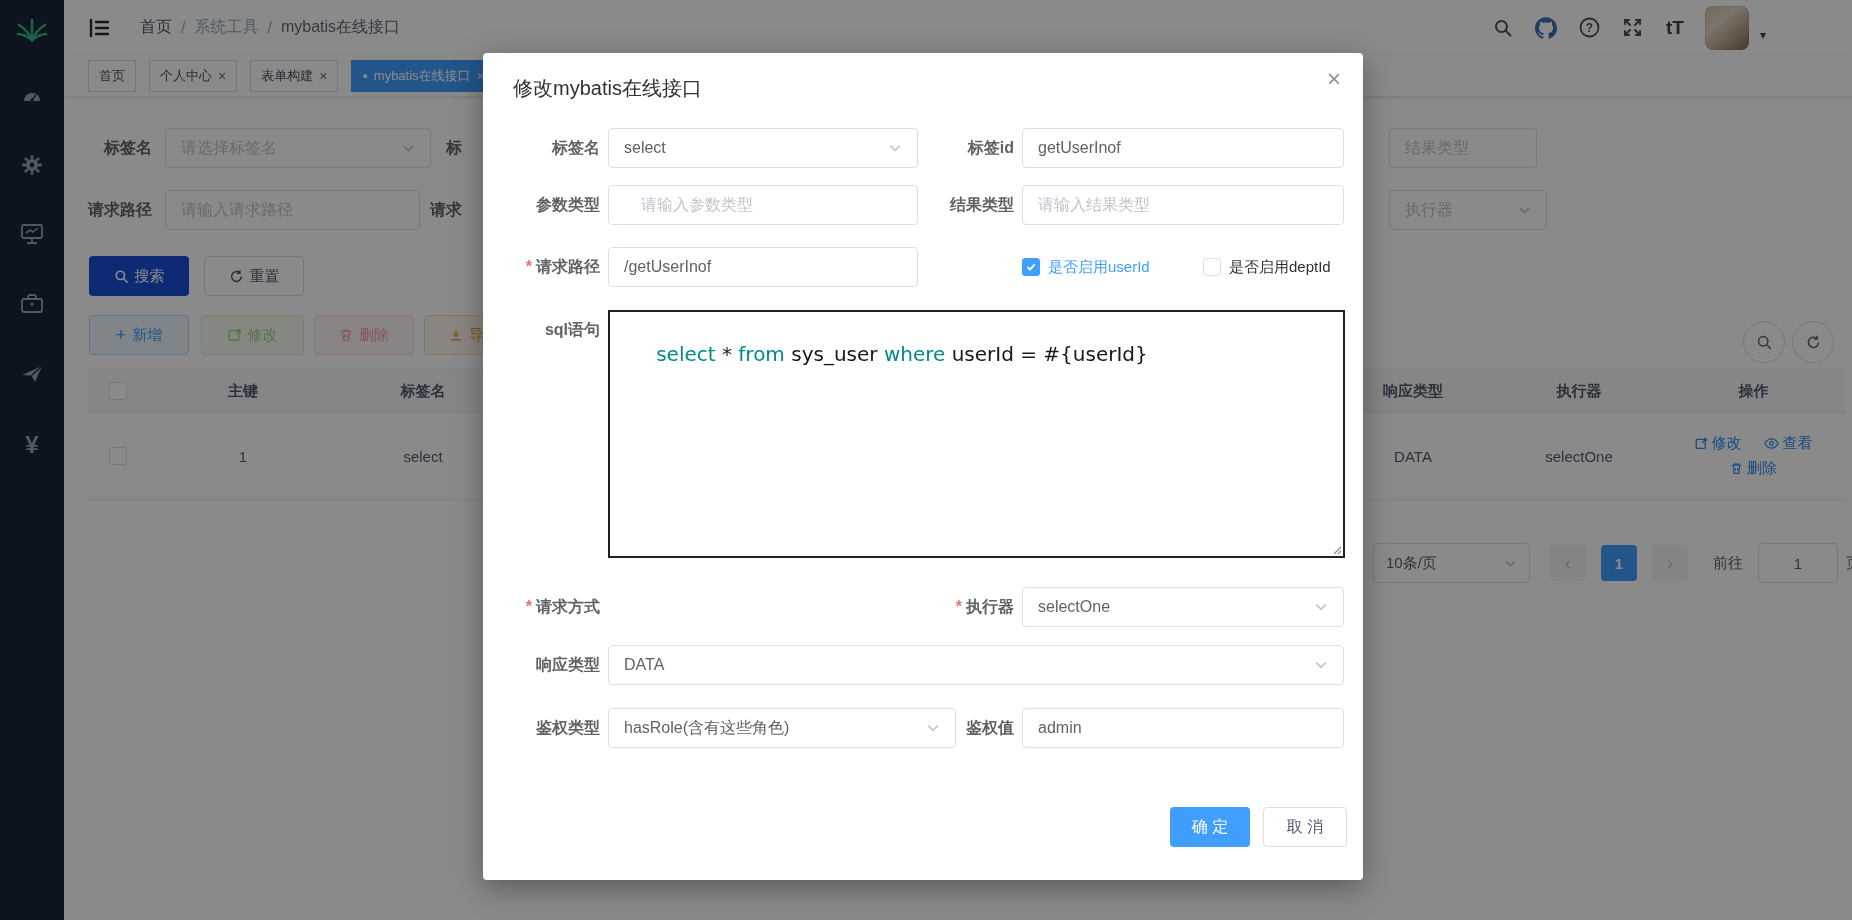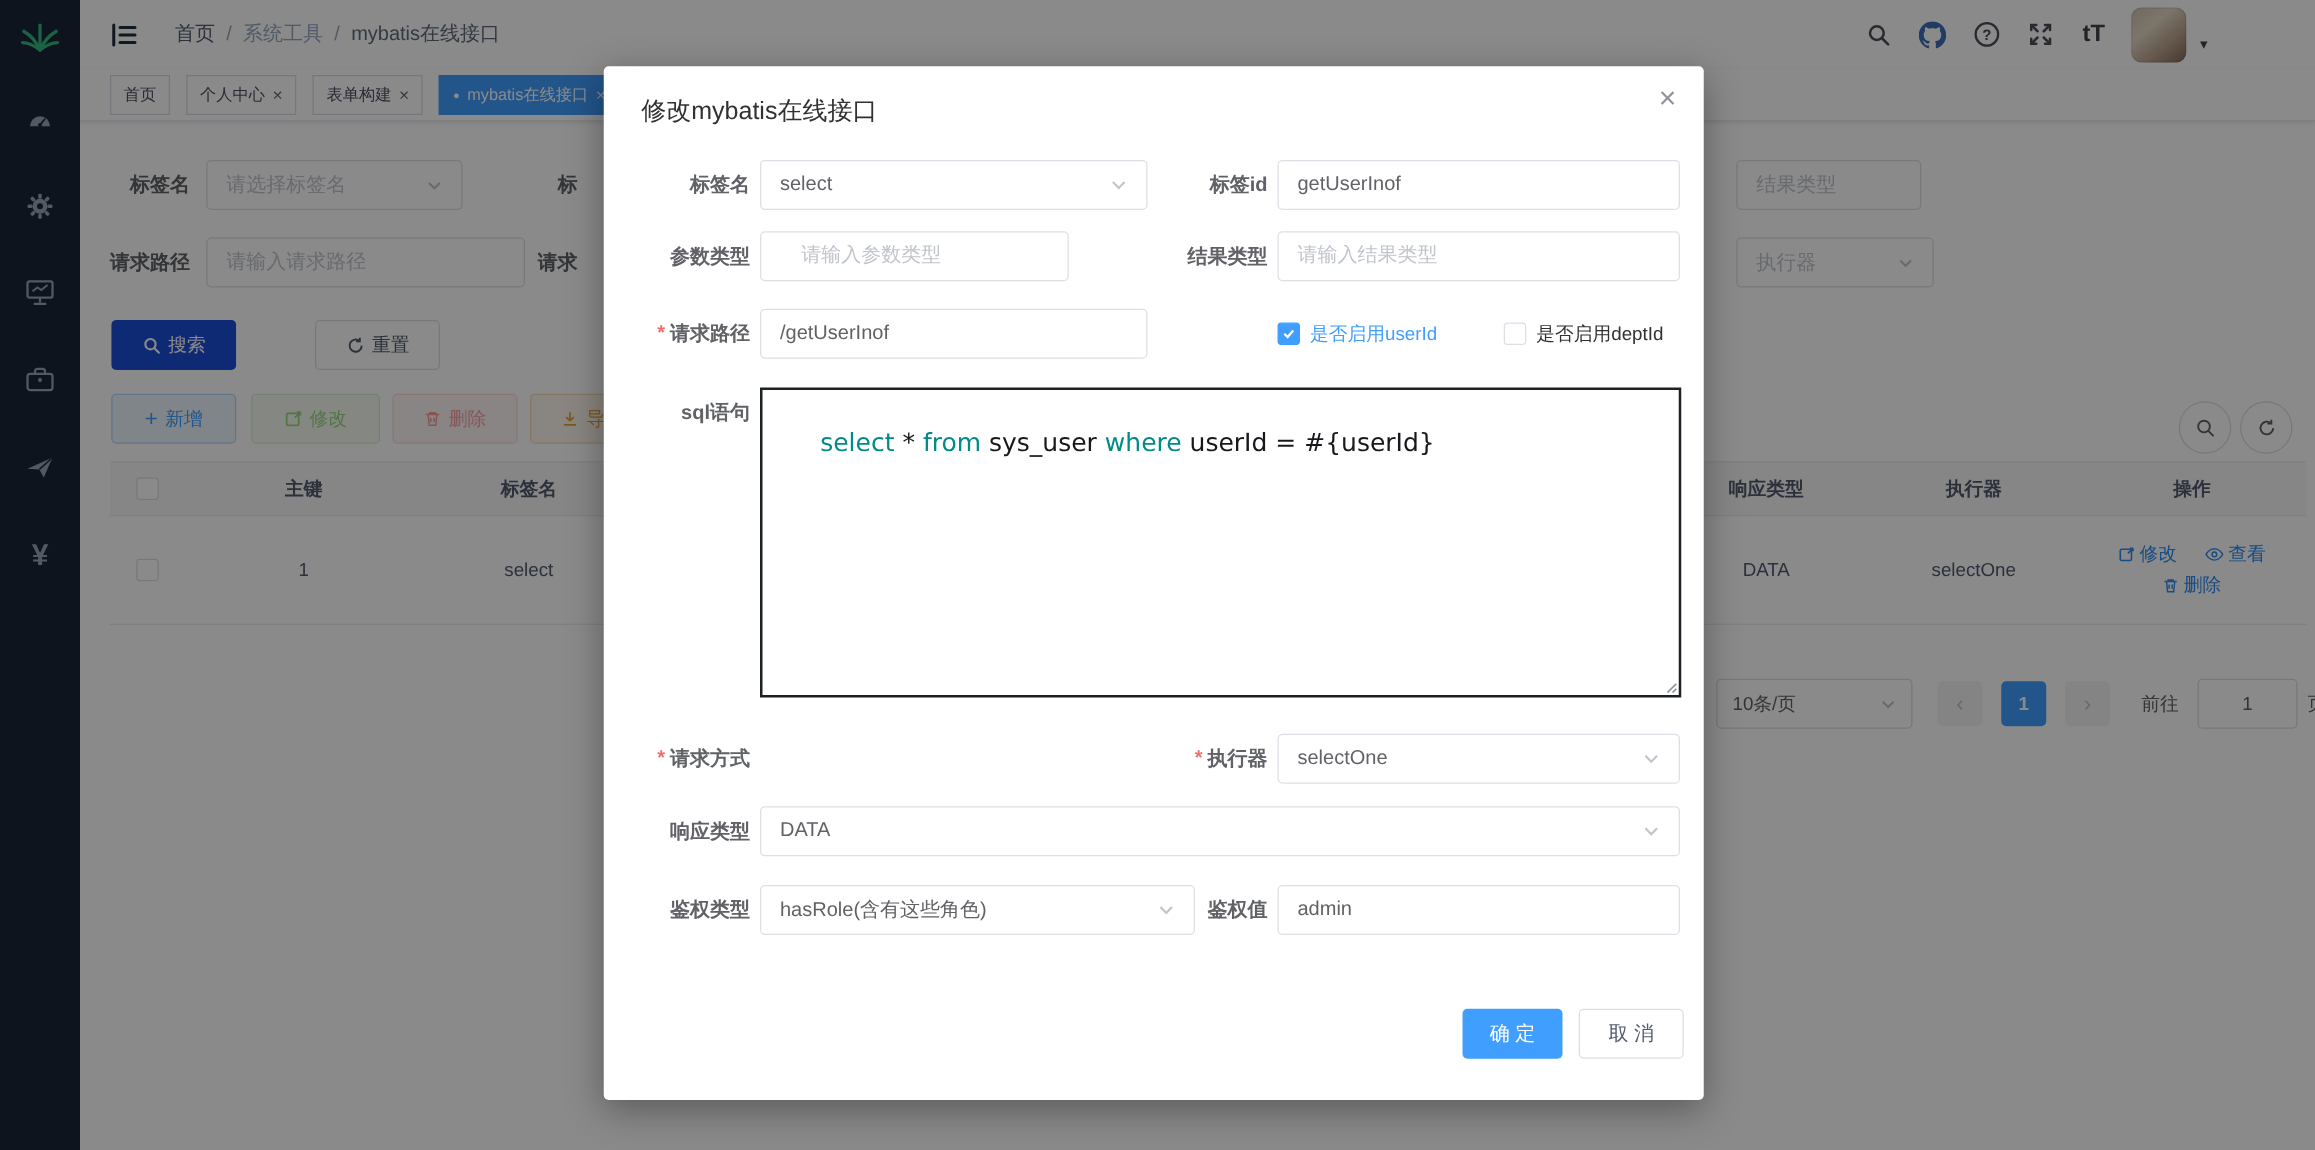--- a/index.html
+++ b/index.html
@@ -22,21 +22,21 @@
   .tag .x{font-size:14px;color:inherit;opacity:.85;}
   
   .flabel{font-weight:700;color:#606266;font-size:16px;display:flex;align-items:center;justify-content:flex-end;white-space:nowrap;}
   .ctrl{height:40px;border:1px solid #dcdfe6;border-radius:4px;background:#fff;display:flex;align-items:center;padding:0 15px;font-size:16px;color:#606266;box-sizing:border-box;}
   .ctrl input{border:none;outline:none;width:100%;font:inherit;color:#606266;background:transparent;padding:0;}
   .ctrl input::placeholder{color:#c0c4cc;}
   .ph{color:#c0c4cc;}
   .chev{margin-left:auto;flex:none;}
   .btn{position:absolute;height:40px;border-radius:4px;display:flex;align-items:center;justify-content:center;font-size:15px;gap:6px;border:1px solid transparent;cursor:pointer;box-sizing:border-box;white-space:nowrap;}
   .btn-primary{background:#1d4ed8;color:#fff;}
-  .btn-default{background:#fff;border-color:#dcdee2;color:#515a6e;margin-left:48px;}
+  .btn-default{background:#fff;border-color:#dcdee2;color:#515a6e;}
   .btn-plain-blue{background:#ecf5ff;border-color:#b3d8ff;color:#409eff;}
   .btn-plain-green{background:#f0f9eb;border-color:#c2e7b0;color:#67c23a;opacity:.65;}
   .btn-plain-red{background:#fef0f0;border-color:#fbc4c4;color:#f56c6c;opacity:.65;}
   .btn-plain-orange{background:#fdf6ec;border-color:#f5dab1;color:#e6a23c;}
   .circ{position:absolute;width:40px;height:40px;border-radius:50%;border:1px solid #dcdee2;background:#fff;display:flex;align-items:center;justify-content:center;cursor:pointer;}
   
   .tbl{left:88px;top:369px;width:1757px;}
   .trow{display:flex;align-items:center;}
   .thead{height:42px;background:#f8f8f9;border-top:1px solid #e8eaec;border-bottom:1px solid #e8eaec;font-weight:700;color:#515a6e;font-size:15px;}
   .tbody{height:86px;border-bottom:1px solid #e8eaec;color:#515a6e;font-size:15px;}
@@ -187,21 +187,21 @@
       </div>
       <div class="tag active" style="min-width:140px;">
         <span class="dot">●</span>
         <span>mybatis在线接口</span>
         <span class="x">×</span>
       </div>
     </div>
   </div>
 
   <div class="abs flabel" style="left:88px;top:128px;width:64px;height:40px;">标签名</div>
-  <div class="abs ctrl" style="left:165px;top:128px;width:205px;">
+  <div class="abs ctrl" style="left:165px;top:128px;width:266px;">
     <span class="ph">请选择标签名</span>
     <svg class="chev" width="13" height="13" viewBox="0 0 12 12">
         <path d="M2 4l4 4 4-4" stroke="#c0c4cc" stroke-width="1.5" fill="none"></path>
       </svg>
   </div>
   <div class="abs flabel" style="left:446px;top:128px;width:17px;height:40px;overflow:hidden;justify-content:flex-start;">标</div>
 
   <div class="abs flabel" style="left:88px;top:190px;width:64px;height:40px;">请求路径</div>
   <div class="abs ctrl" style="left:165px;top:190px;width:255px;">
     <input type="text" placeholder="请输入请求路径" style="">
@@ -355,21 +355,21 @@
       <svg class="chev" width="14" height="14" viewBox="0 0 12 12">
           <path d="M2 4l4 4 4-4" stroke="#c0c4cc" stroke-width="1.5" fill="none"></path>
         </svg>
     </div>
     <div class="flabel" style="left:435px;top:75px;width:96px;">标签id</div>
     <div class="abs ctrl" style="left:539px;top:75px;width:322px;">
       <input type="text" value="getUserInof" style="">
     </div>
 
     <div class="flabel" style="left:0;top:132px;width:117px;">参数类型</div>
-    <div class="abs ctrl" style="left:125px;top:132px;width:247px;padding-left:32px;">
+    <div class="abs ctrl" style="left:125px;top:132px;width:310px;padding-left:32px;">
       <input type="text" placeholder="请输入参数类型" style="">
     </div>
     <div class="flabel" style="left:435px;top:132px;width:96px;">结果类型</div>
     <div class="abs ctrl" style="left:539px;top:132px;width:322px;">
       <input type="text" placeholder="请输入结果类型" style="">
     </div>
 
     <div class="flabel" style="left:0;top:194px;width:117px;">
       <span class="req">*</span>
       <span>请求路径</span>

